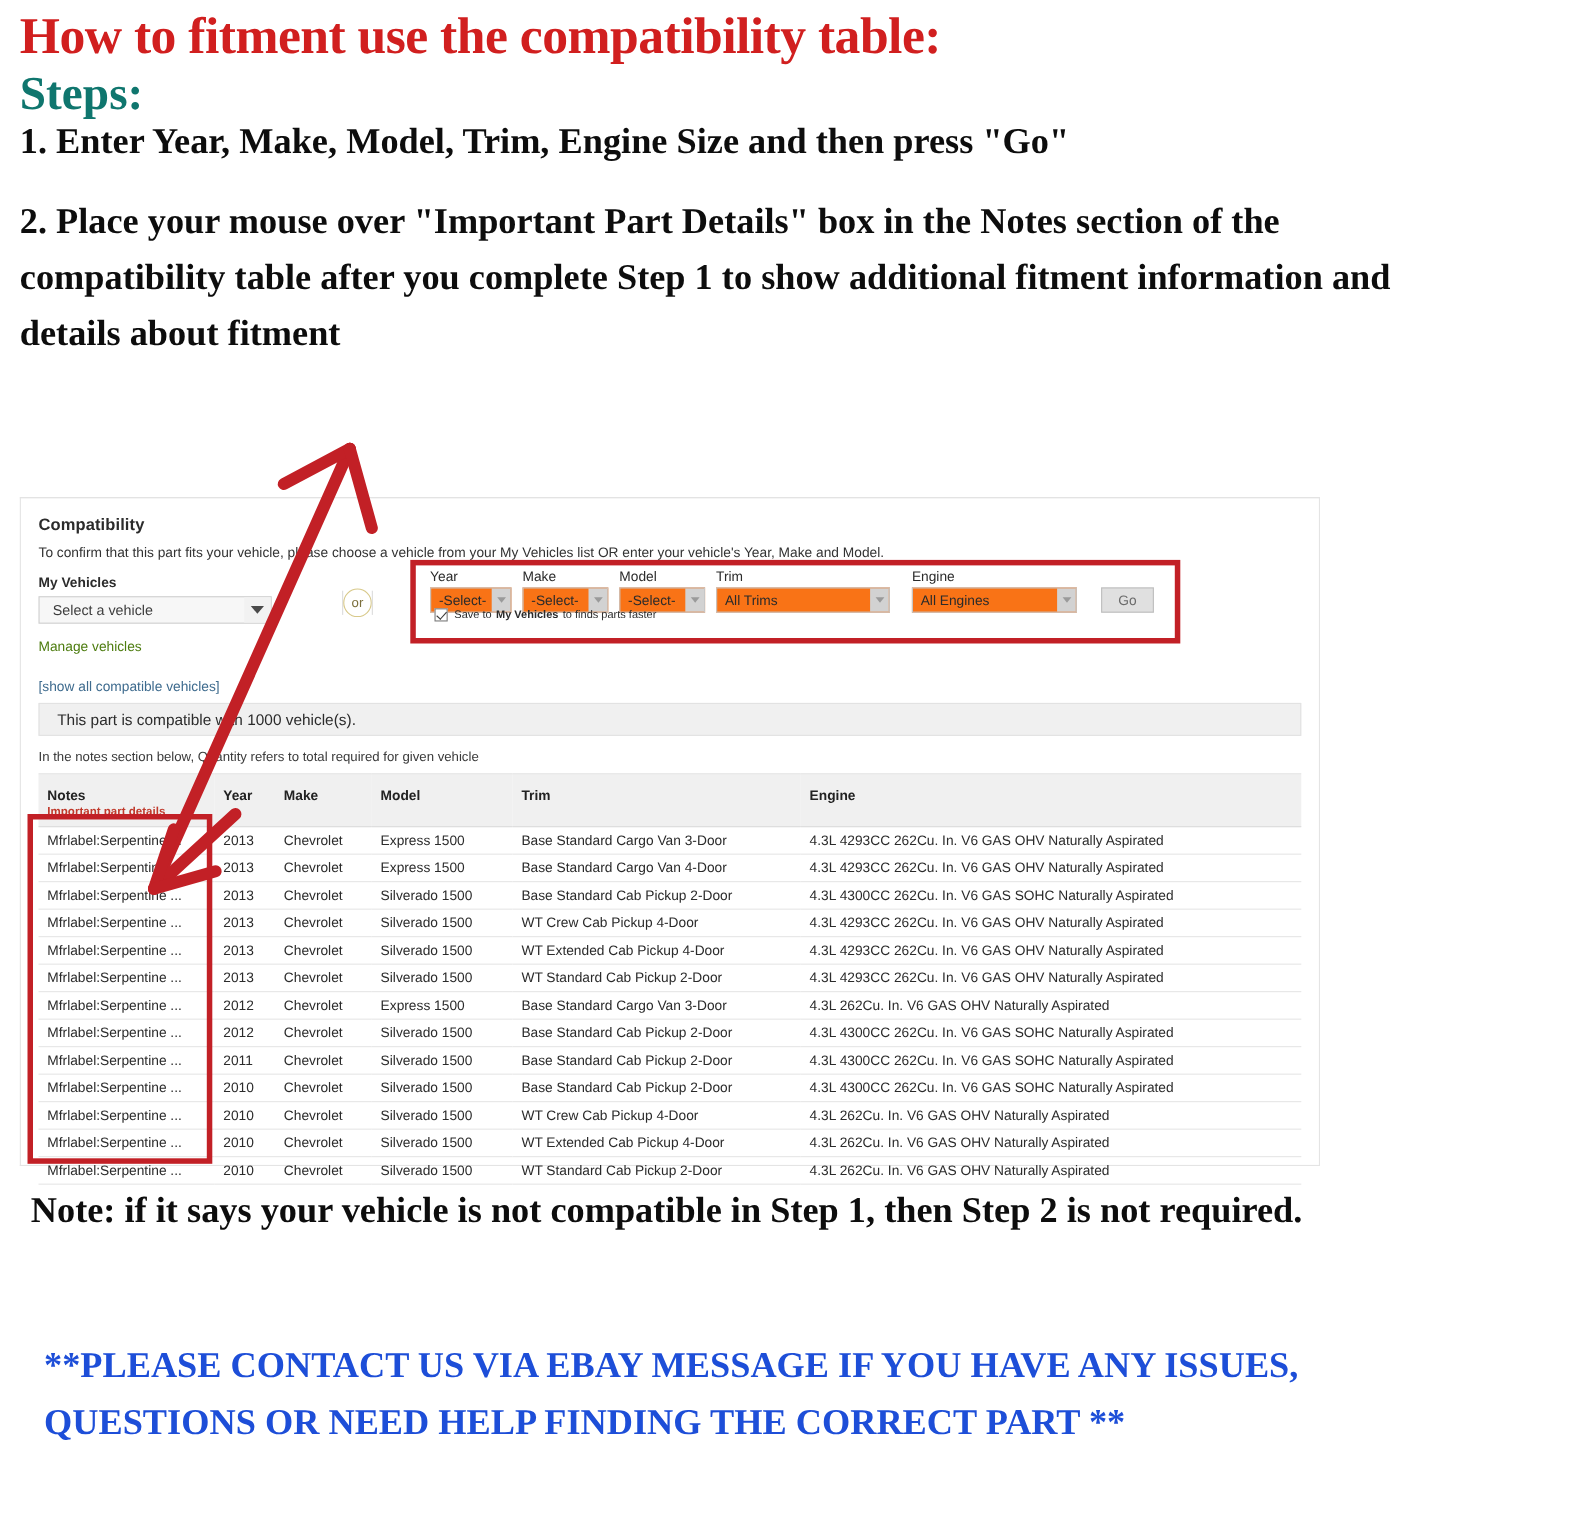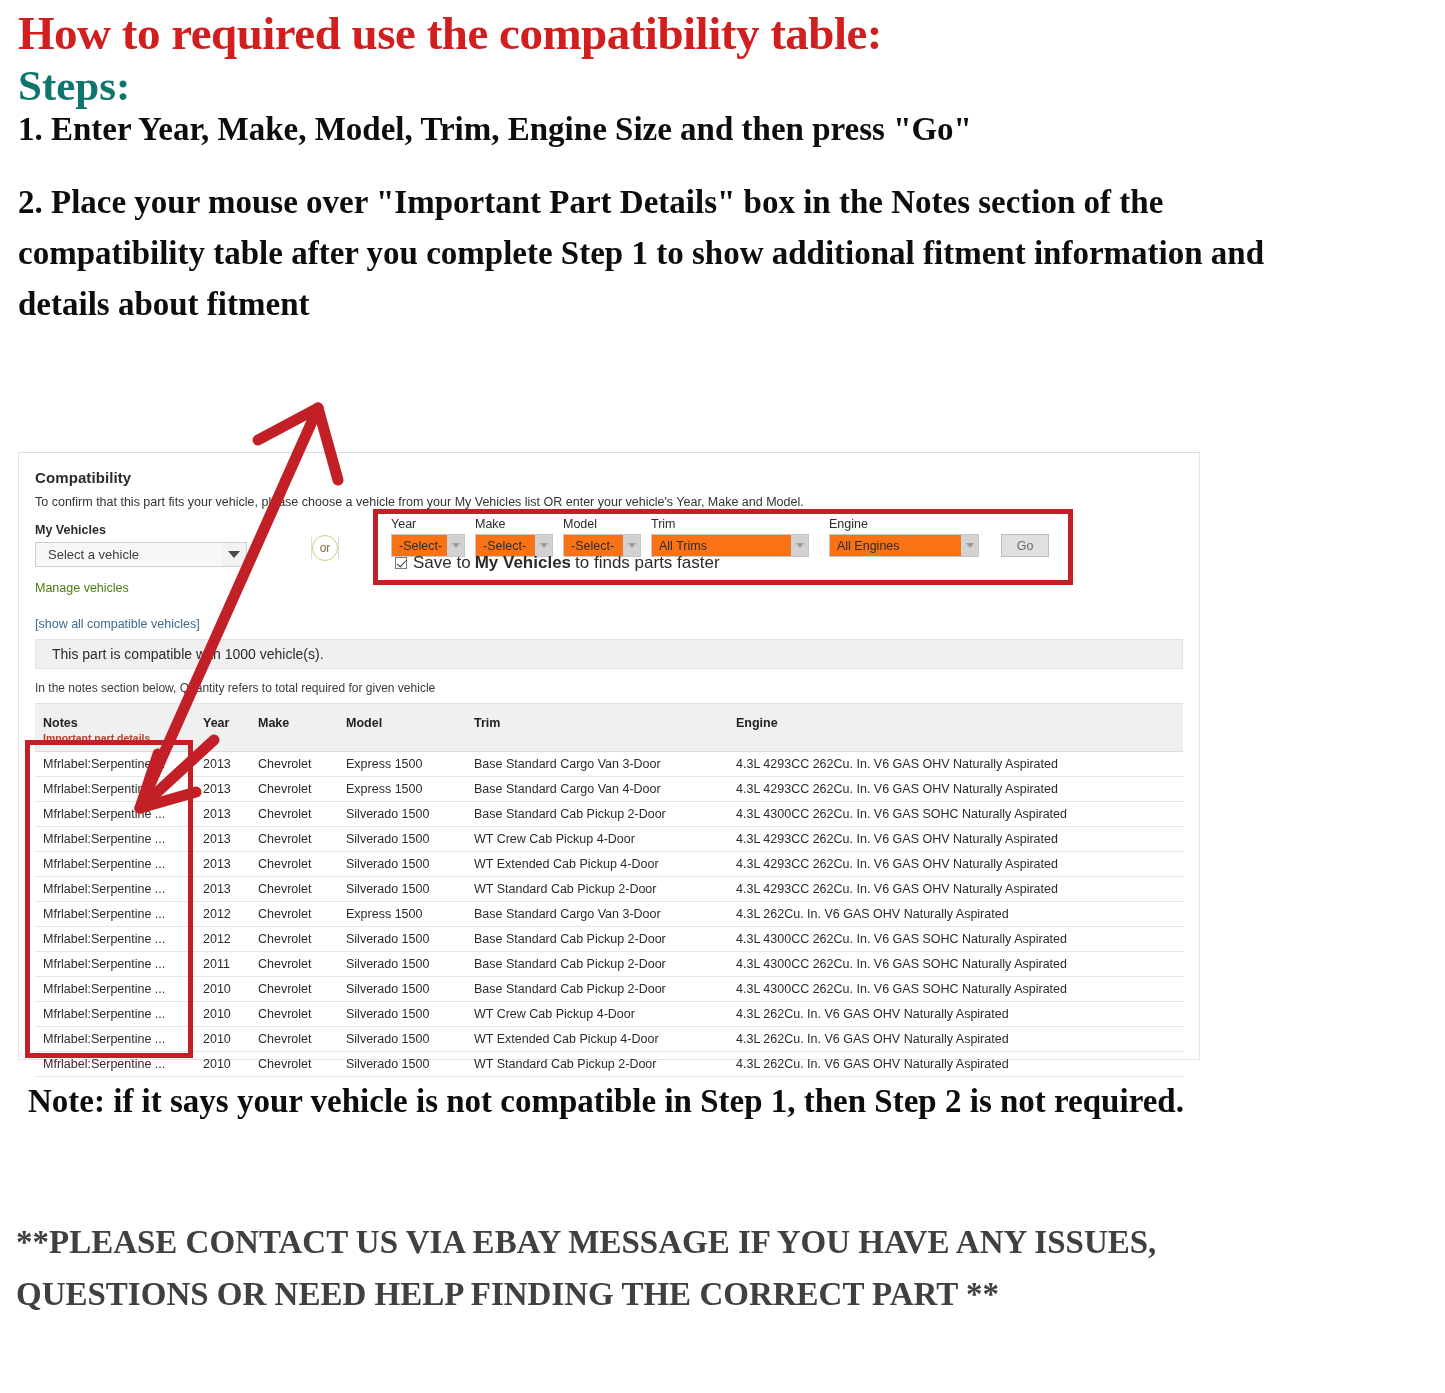--- a/index.html
+++ b/index.html
@@ -145,21 +145,21 @@
   .w-trim { width: 158px; }
   .w-engine { width: 150px; }
   .go-btn {
     width: 48px; height: 23px;
     background: #e0e0e0; border: 1px solid #bdbdbd;
     font-size: 12.5px; color: #6b6b6b;
     display: flex; align-items: center; justify-content: center;
   }
   .save-row {
     position: absolute; left: 376px; top: 100px;
-    display: flex; align-items: center; font-size: 17px; color: #2b2b2b;
+    display: flex; align-items: center; font-size: 10px; color: #2b2b2b;
   }
   .chk {
     width: 12px; height: 12px; border: 1px solid #7b7b7b; background: #fff;
     margin-right: 6px; position: relative; flex: none;
   }
   .chk::after {
     content: ""; position: absolute;
     left: 3px; top: 0px; width: 4px; height: 8px;
     border-right: 1.6px solid #3a3a3a; border-bottom: 1.6px solid #3a3a3a;
     transform: rotate(42deg);
@@ -235,33 +235,33 @@
   }
 
   
   .note-block {
     position: absolute; left: 28px; top: 1076px; width: 1340px;
     font-family: "Liberation Serif", serif;
     font-weight: bold; font-size: 33px; color: #0d0d0d;
     line-height: 1.55;
   }
   .contact-block {
-    position: absolute; left: 16px; top: 1216px; width: 1340px;
+    position: absolute; left: 40px; top: 1216px; width: 1340px;
     font-family: "Liberation Serif", serif;
-    font-weight: bold; font-size: 33px; color: #404040;
+    font-weight: bold; font-size: 33px; color: #1d4ed8;
     line-height: 1.58;
   }
 </style>
 </head>
 <body>
 
 <div class="page">
 
   <div class="head-block">
-    <div class="title-red">How to required use the compatibility table:</div>
+    <div class="title-red">How to fitment use the compatibility table:</div>
     <div class="steps-label">Steps:</div>
     <div class="step1">1. Enter Year, Make, Model, Trim, Engine Size and then press "Go"</div>
     <div class="step2">2. Place your mouse over "Important Part Details" box in the Notes section of the compatibility table after you complete Step 1 to show additional fitment information and details about fitment</div>
   </div>
 
   <div class="panel">
     <div class="panel-inner">
 
       <div class="panel-h">Compatibility</div>
       <div class="panel-sub">To confirm that this part fits your vehicle, please choose a vehicle from your My Vehicles list OR enter your vehicle's Year, Make and Model.</div>

